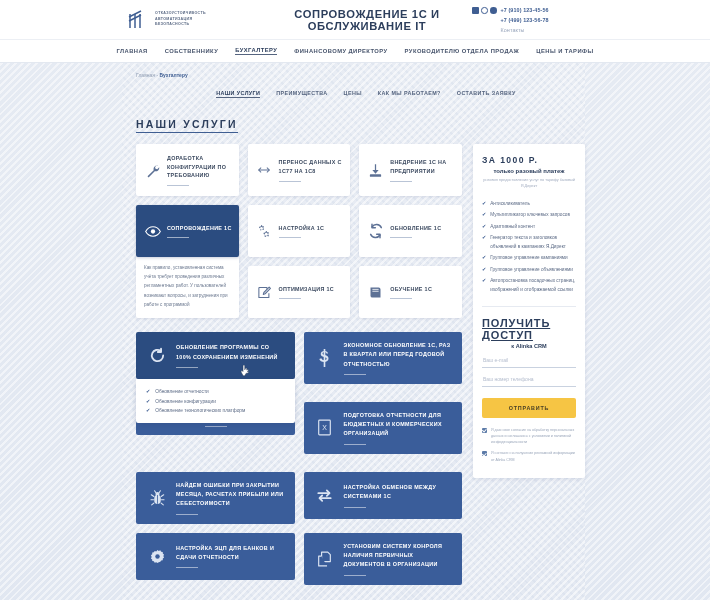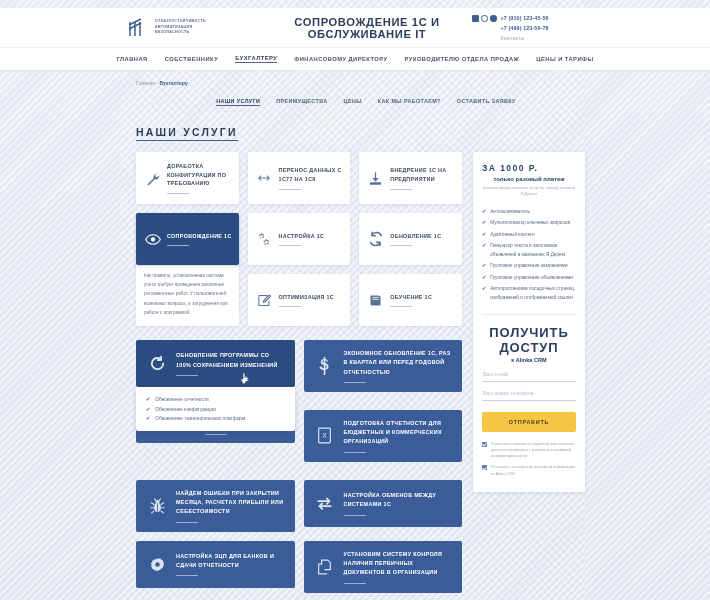--- a/index.html
+++ b/index.html
@@ -49,21 +49,20 @@
 
   
   .header {
     position: relative;
     height: 40px;
     background: #ffffff;
     display: flex;
     align-items: center;
     padding: 0 126px 0 128px;
     border-bottom: 1px solid #eceff4;
-    margin-top: 8px;
   }
 
   .brand {
     display: flex;
     align-items: center;
     gap: 5px;
     width: 118px;
     flex: 0 0 auto;
   }
 
@@ -332,26 +331,27 @@
     margin-bottom: 2px;
   }
 
   .aside-panel hr {
     border: none;
     border-top: 1px solid #e6eaf1;
     margin: 11px 0 10px;
   }
 
   .form-head {
-    font-size: 13px;
+    font-size: 11px;
     font-weight: 700;
     letter-spacing: 0.9px;
     color: #2c3e5c;
-    text-align: center;
-    text-transform: uppercase;
+    text-align: left;
+    text-transform: uppercase;
+    text-decoration: underline;
   }
   .form-sub {
     font-size: 5.6px;
     font-weight: 700;
     color: #2c3e5c;
     text-align: center;
     margin-top: 2px;
   }
   .field {
     width: 100%;

